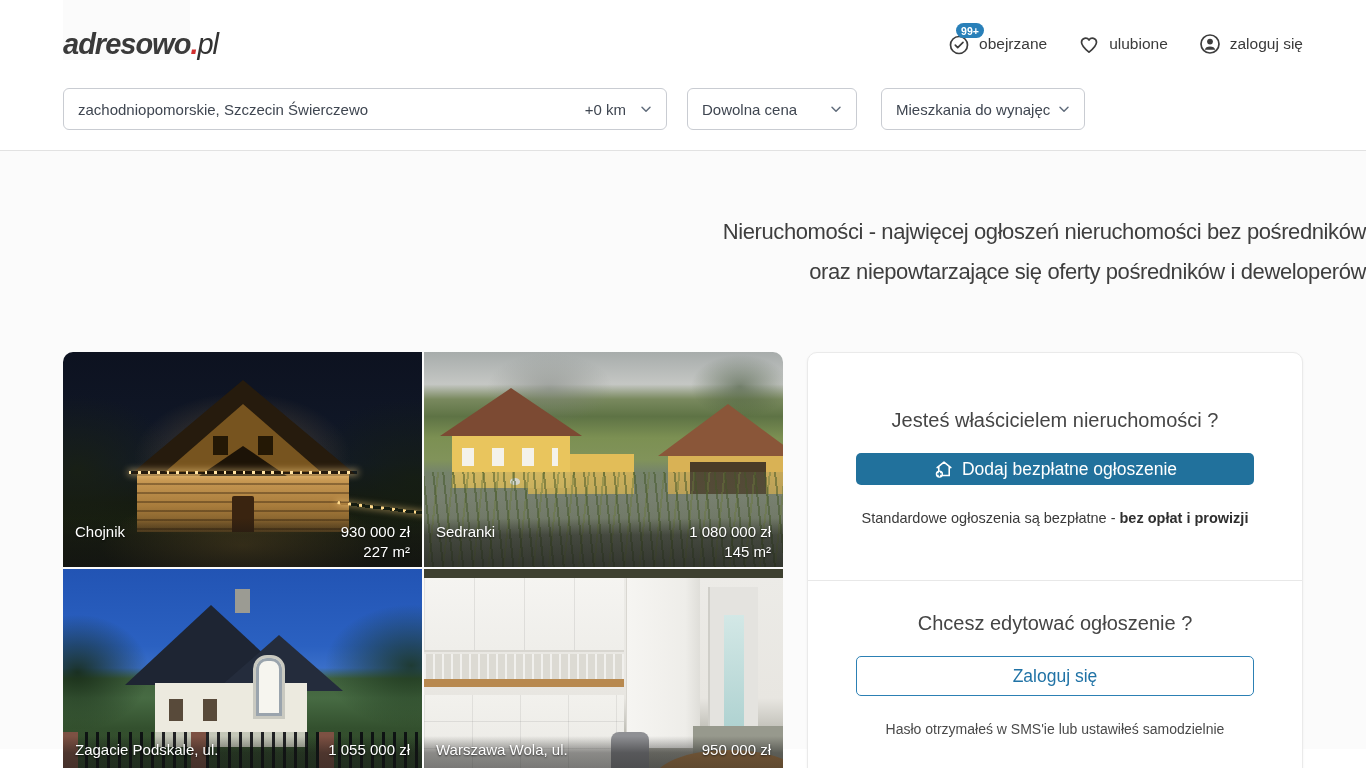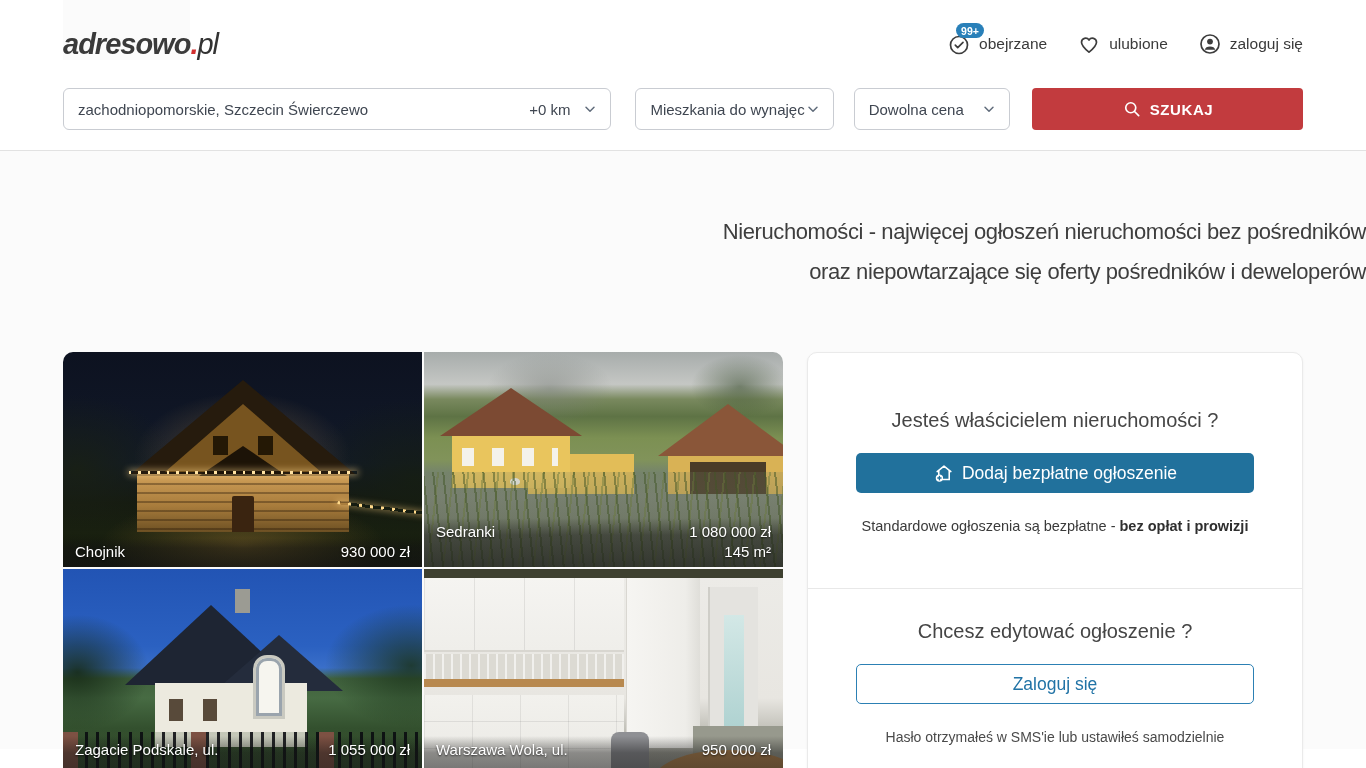--- a/index.html
+++ b/index.html
@@ -173,21 +173,21 @@
   .s4-table::before { content:""; position:absolute; left:-42px; top:-18px; width:38px; height:46px;
     background:#8f9094; border-radius:8px 8px 3px 3px; }
 
   
   .panel { width:496px; height:560px; background:#fff; border:1px solid #eaeaea;
     border-radius:10px; box-shadow:0 1px 3px rgba(0,0,0,.05); }
   .panel-section { padding:56px 48px 54px; text-align:center; }
   .panel-section.second { padding:31px 48px 40px; }
   .panel-divider { border-bottom:1px solid #e8e8e8; }
   .panel h2 { font-size:20px; font-weight:400; color:#454545; margin-bottom:21px; }
-  .btn-panel-add { width:100%; height:40px; background:#21719c; border:none; border-radius:5px;
+  .btn-panel-add { width:100%; height:32px; background:#21719c; border:none; border-radius:5px;
     color:#fff; font-size:17.5px; display:flex; align-items:center; justify-content:center; gap:7px;
     cursor:pointer; font-family:"Liberation Sans", sans-serif; }
   .btn-login { width:100%; height:40px; background:#fff; border:1px solid #2c80b4; border-radius:5px;
     color:#2173a6; font-size:17.5px; cursor:pointer; font-family:"Liberation Sans", sans-serif; }
   .panel-note { margin-top:25px; font-size:14.5px; color:#3a3a3a; }
   .panel-note b { color:#2f2f2f; }
   .panel-note.small { font-size:14px; color:#4a4a4a; }
 
   svg { display:block; }
 </style>
@@ -236,47 +236,38 @@
   <div class="field f-location">
     <span class="val">zachodniopomorskie,  Szczecin Świerczewo</span>
     <span class="radius">+0 km</span>
     <span>
       <svg width="16" height="16" viewBox="0 0 24 24" fill="none">
           <path d="M6 9.5 l6 6 6-6" stroke="#5f6b7a" stroke-width="2.2" stroke-linecap="round" stroke-linejoin="round"></path>
         </svg>
     </span>
   </div>
 
+  <div class="field f-price">
+    <span class="val">Dowolna cena</span>
+    <span>
+      <svg width="16" height="16" viewBox="0 0 24 24" fill="none">
+          <path d="M6 9.5 l6 6 6-6" stroke="#5f6b7a" stroke-width="2.2" stroke-linecap="round" stroke-linejoin="round"></path>
+        </svg>
+    </span>
+  </div>
+
   <div class="field f-type">
     <span class="val">Mieszkania do wynajęc</span>
     <span>
       <svg width="16" height="16" viewBox="0 0 24 24" fill="none">
           <path d="M6 9.5 l6 6 6-6" stroke="#5f6b7a" stroke-width="2.2" stroke-linecap="round" stroke-linejoin="round"></path>
         </svg>
     </span>
   </div>
 
-  <div class="field f-price">
-    <span class="val">Dowolna cena</span>
-    <span>
-      <svg width="16" height="16" viewBox="0 0 24 24" fill="none">
-          <path d="M6 9.5 l6 6 6-6" stroke="#5f6b7a" stroke-width="2.2" stroke-linecap="round" stroke-linejoin="round"></path>
-        </svg>
-    </span>
-  </div>
-
-  <button class="btn-search">
-    <span>
-      <svg width="20" height="20" viewBox="0 0 24 24" fill="none">
-        <circle cx="10.5" cy="10.5" r="6" stroke="#fff" stroke-width="2"></circle>
-        <path d="M15 15 L20 20" stroke="#fff" stroke-width="2" stroke-linecap="round"></path>
-      </svg>
-    </span>
-    <span>SZUKAJ</span>
-  </button>
 </div>
 
 <div class="top-divider"></div>
 
 <div class="main">
   <h1 class="hero-title">
     <span>Nieruchomości - najwięcej ogłoszeń nieruchomości bez pośredników</span><br>
     <span>oraz niepowtarzające się oferty pośredników i deweloperów</span>
   </h1>
 
@@ -291,20 +282,21 @@
           <div class="art s1-gable"></div>
           <div class="art s1-body"></div>
           <div class="art s1-porch"></div>
           <div class="art s1-lights"></div>
         </div>
         <div class="card-label">
           <div class="row1">
             <span>Chojnik</span>
             <span>930 000 zł</span>
           </div>
+          <div class="row2">227 m²</div>
         </div>
       </div>
 
       <div class="card">
         <div class="photo scene2">
           <div class="art s2-house"></div>
           <div class="art s2-gazebo"></div>
           <div class="art s2-goose"></div>
           <div class="art s2-reeds"></div>
         </div>

